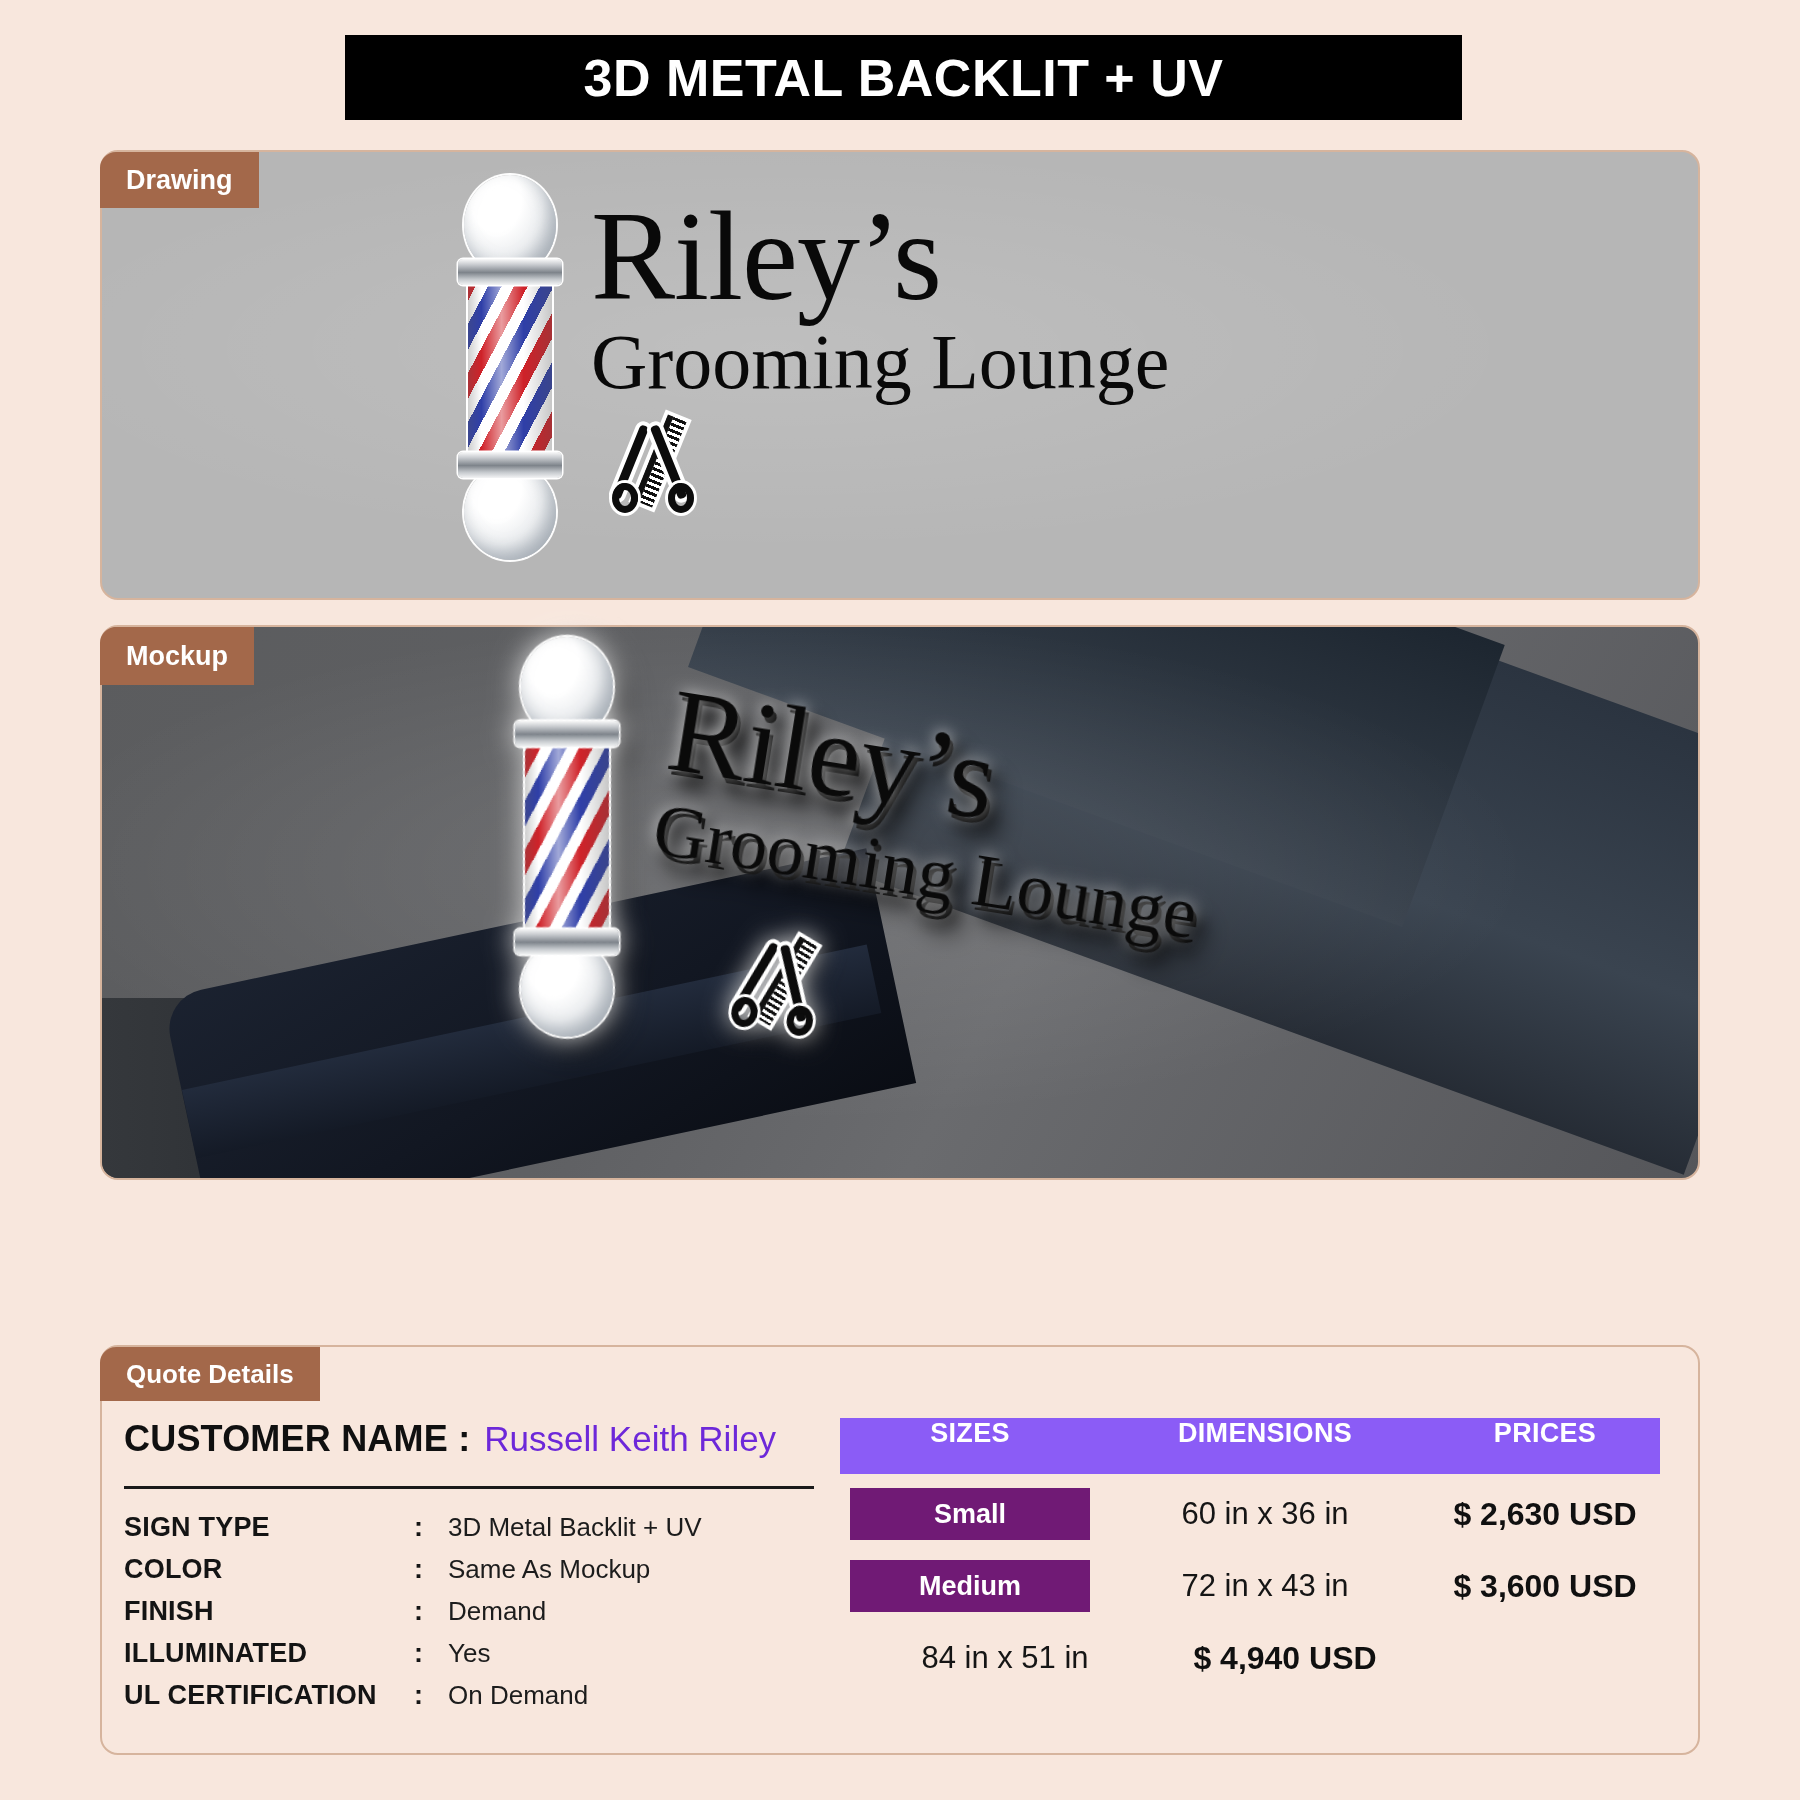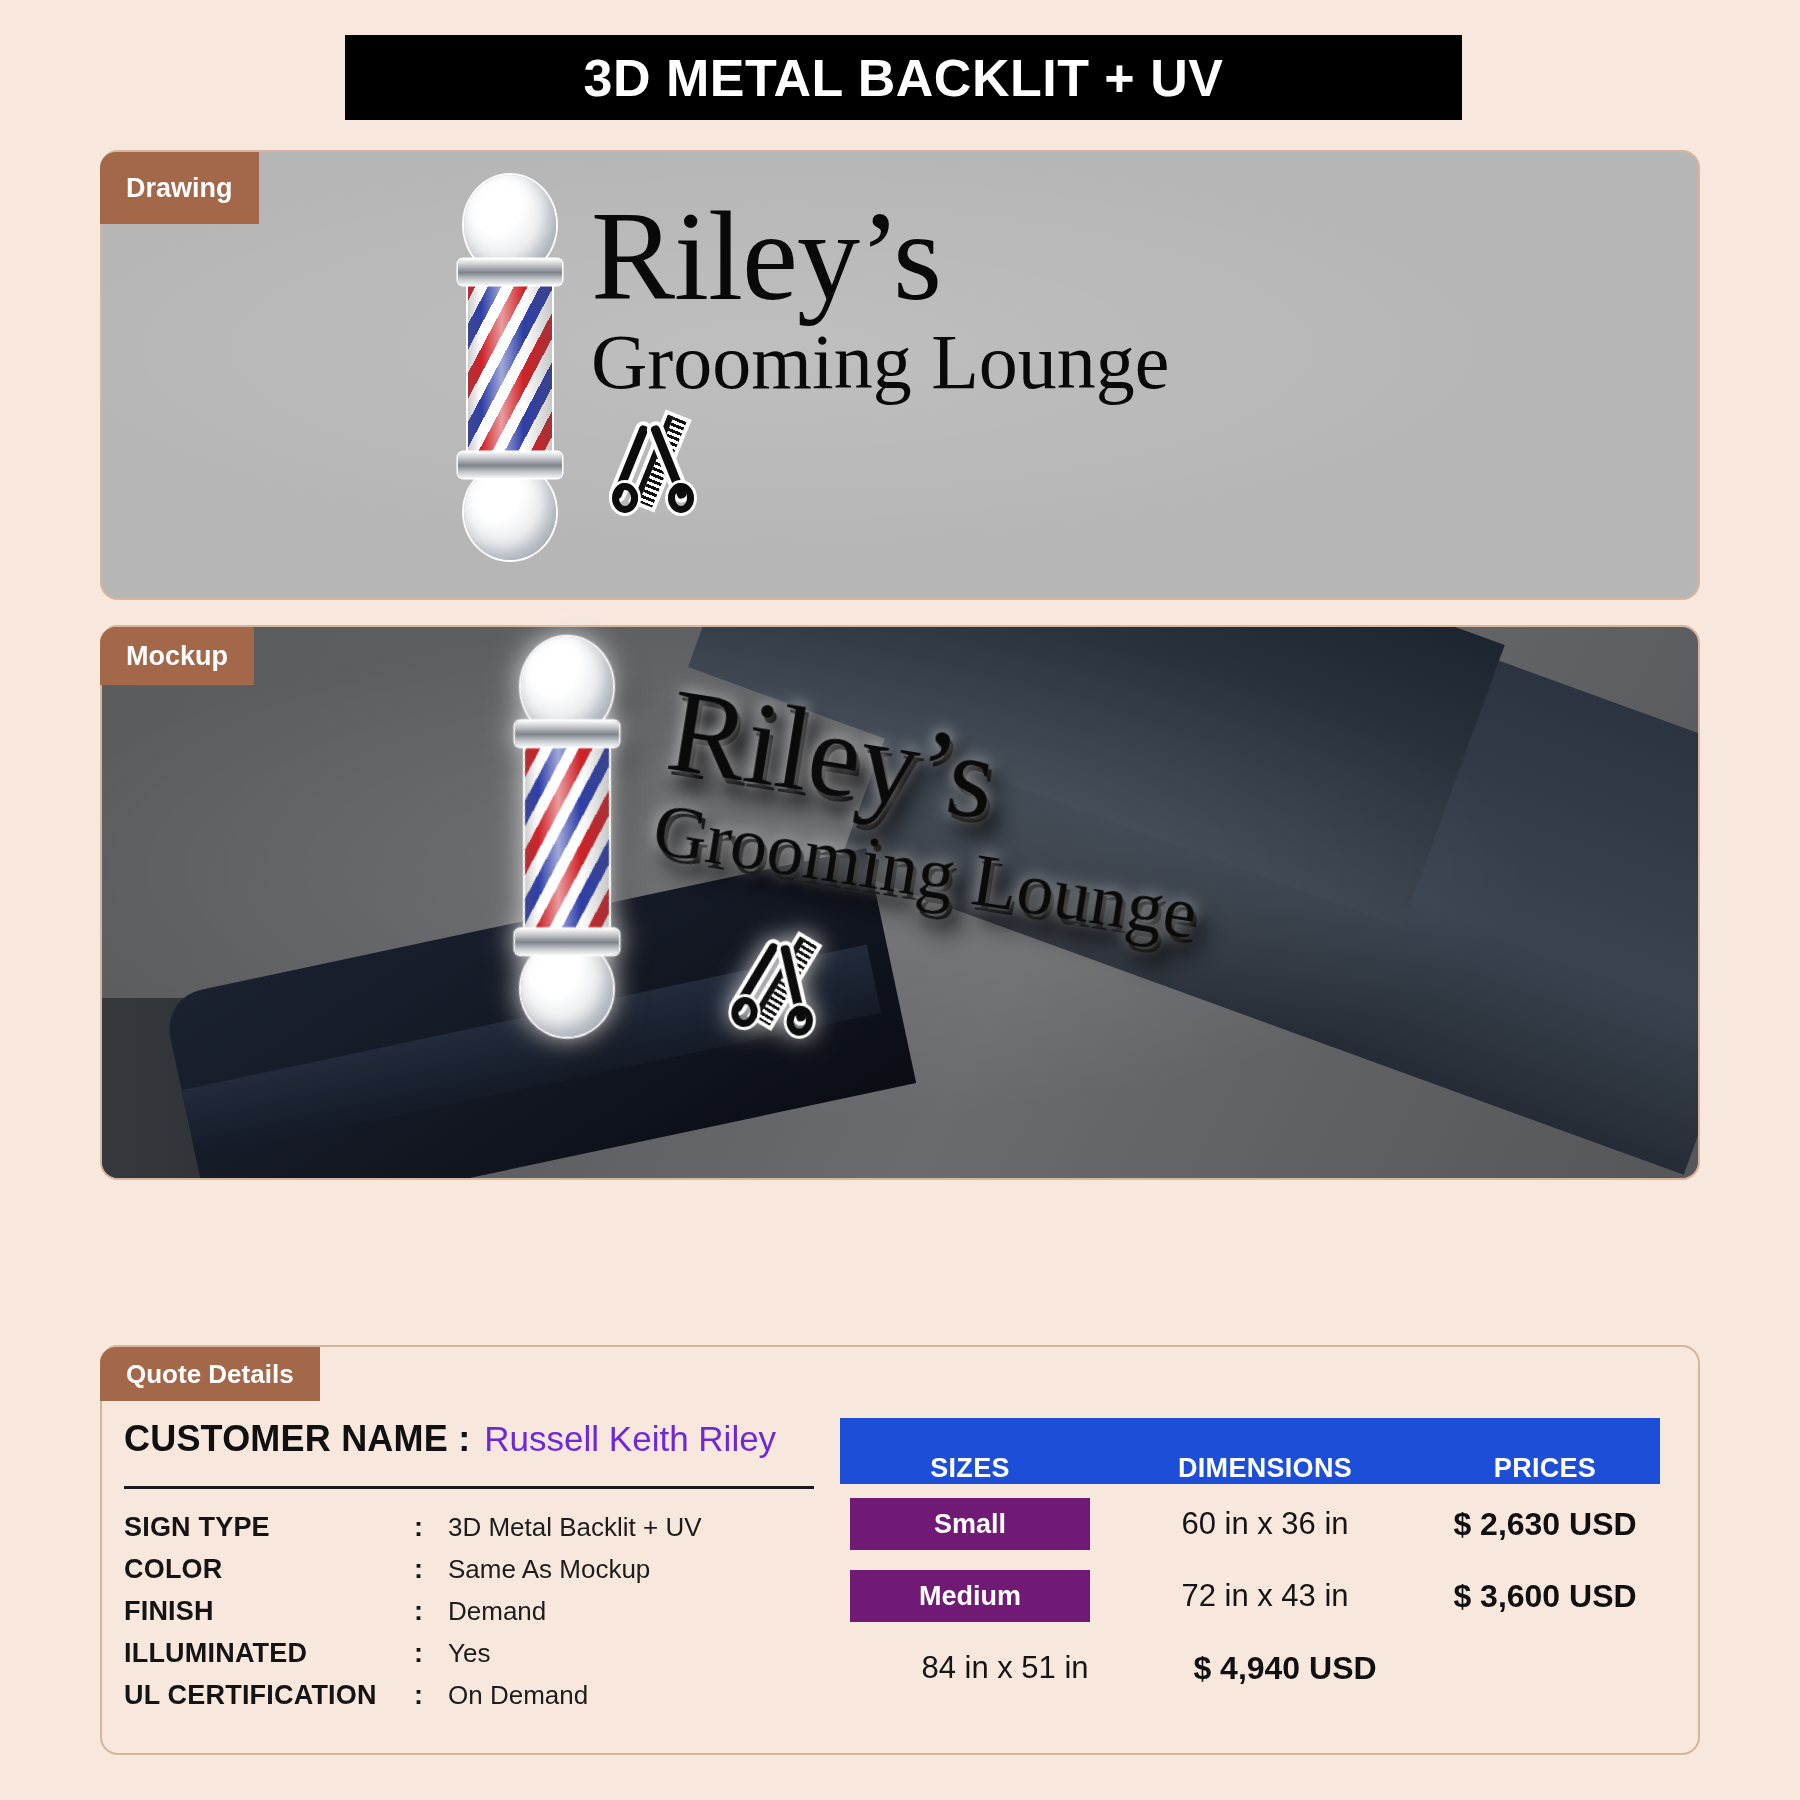--- a/index.html
+++ b/index.html
@@ -48,21 +48,21 @@
     position: absolute;
     left: 100px; top: 150px;
     width: 1600px; height: 450px;
     background: #b6b6b6;
     border: 2px solid #d6b49d;
     border-radius: 18px;
     overflow: hidden;
   }
   .drawing-tab {
     left: 100px; top: 152px;
-    height: 72px;
+    height: 56px;
     border-top-left-radius: 16px;
   }
 
   
   .logo-lockup {
     position: absolute;
     display: flex;
     align-items: flex-start;
   }
   .logo-drawing { left: 455px; top: 175px; }
@@ -325,23 +325,23 @@
   }
 
   
   .price-table {
     position: absolute;
     left: 840px; top: 1418px;
     width: 820px;
   }
   .pt-head {
     display: flex;
-    background: #1d4ed8;
-    height: 66px;
-    align-items: flex-end;
+    background: #8b5cf6;
+    height: 56px;
+    align-items: flex-start;
   }
   .pt-head div {
     color: #ffffff;
     font-size: 27px;
     font-weight: bold;
     text-align: center;
     letter-spacing: 0.3px;
   }
   .col-size  { width: 260px; }
   .col-dim   { width: 330px; }

